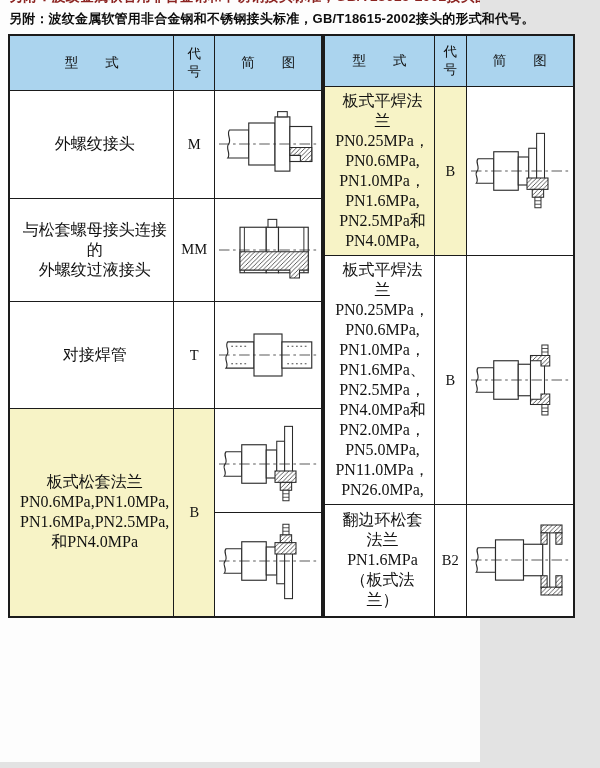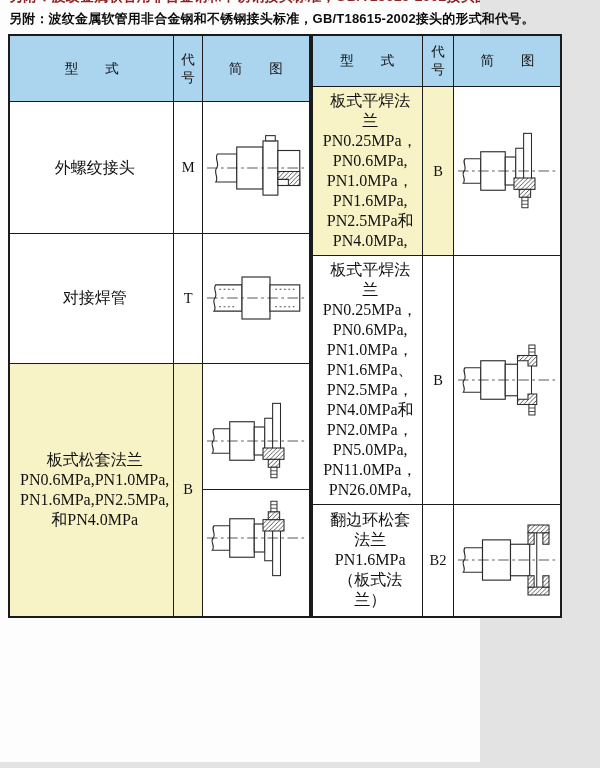--- a/index.html
+++ b/index.html
@@ -196,20 +196,30 @@
       </tr>
       <tr style="height:101px">
         <td class="type">外螺纹接头</td>
         <td class="code">M</td>
         <td class="diag">
           <svg class="dg" viewBox="0 0 120 96">
                 <use href="#d-m"></use>
               </svg>
         </td>
       </tr>
+      <tr style="height:97px">
+        <td class="type">与松套螺母接头连接的
+外螺纹过液接头</td>
+        <td class="code">MM</td>
+        <td class="diag">
+          <svg class="dg" viewBox="0 0 120 96">
+                <use href="#d-mm"></use>
+              </svg>
+        </td>
+      </tr>
       <tr style="height:100px">
         <td class="type">对接焊管</td>
         <td class="code">T</td>
         <td class="diag">
           <svg class="dg" viewBox="0 0 120 96">
                 <use href="#d-t"></use>
               </svg>
         </td>
       </tr>
       <tr style="height:194px">

